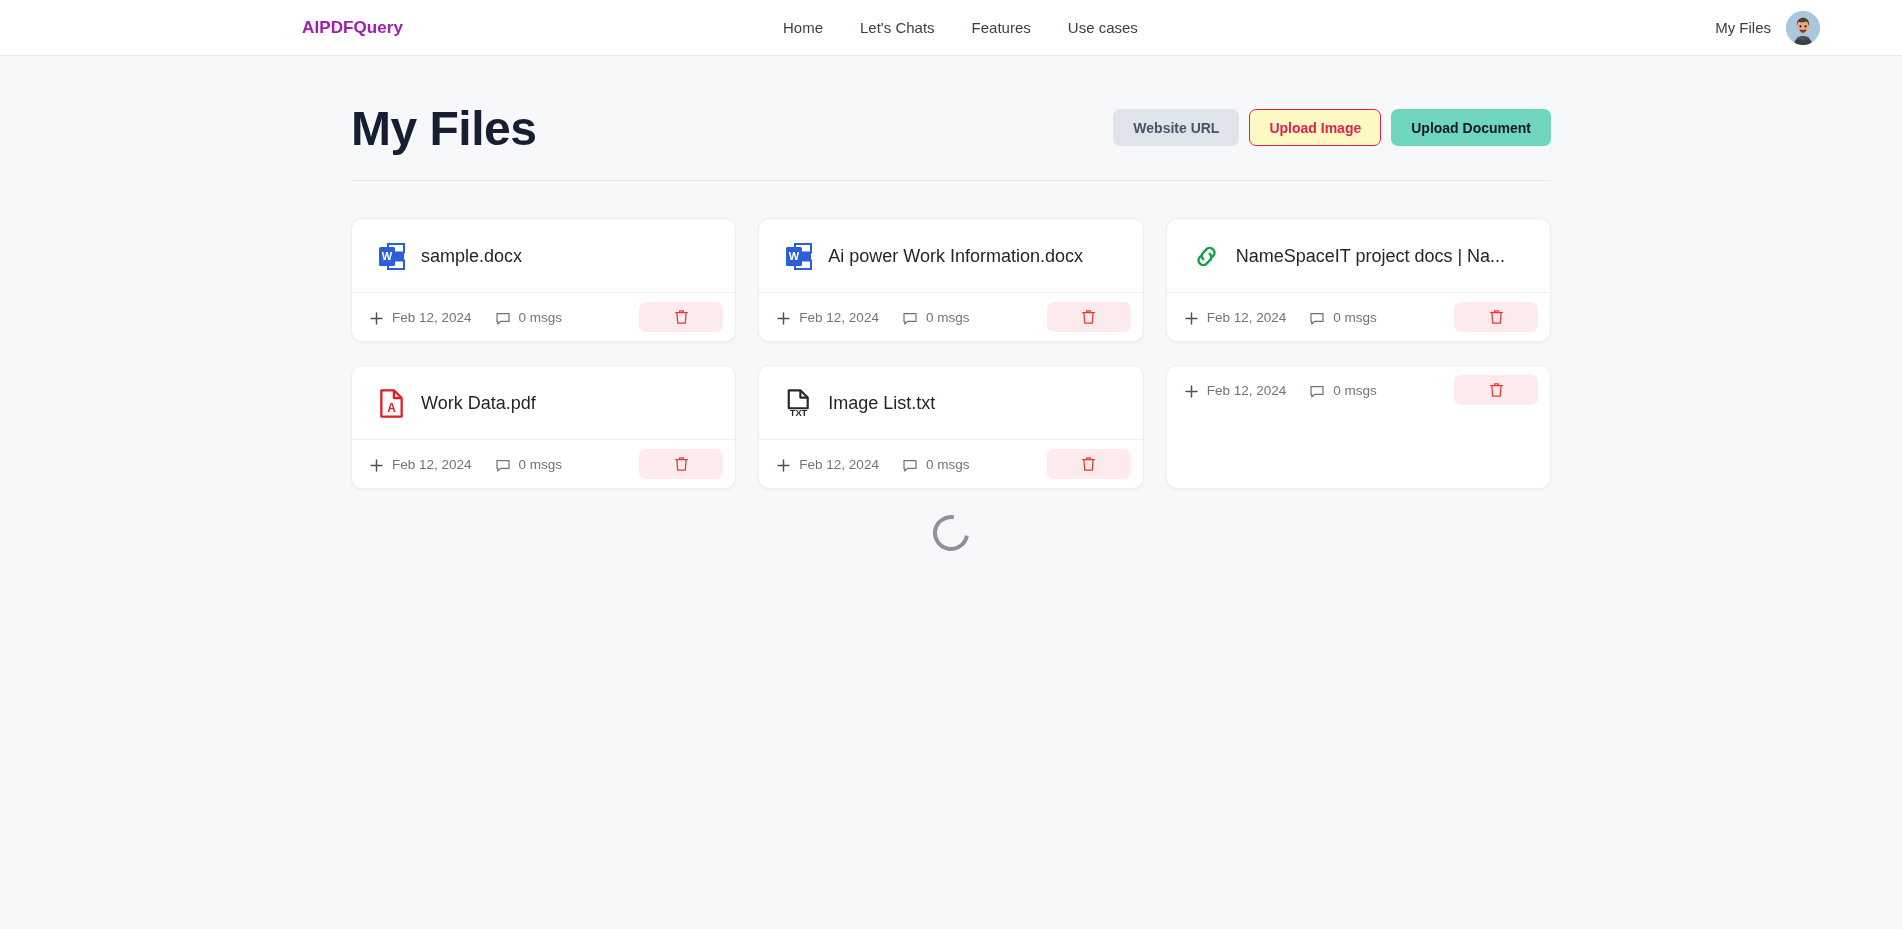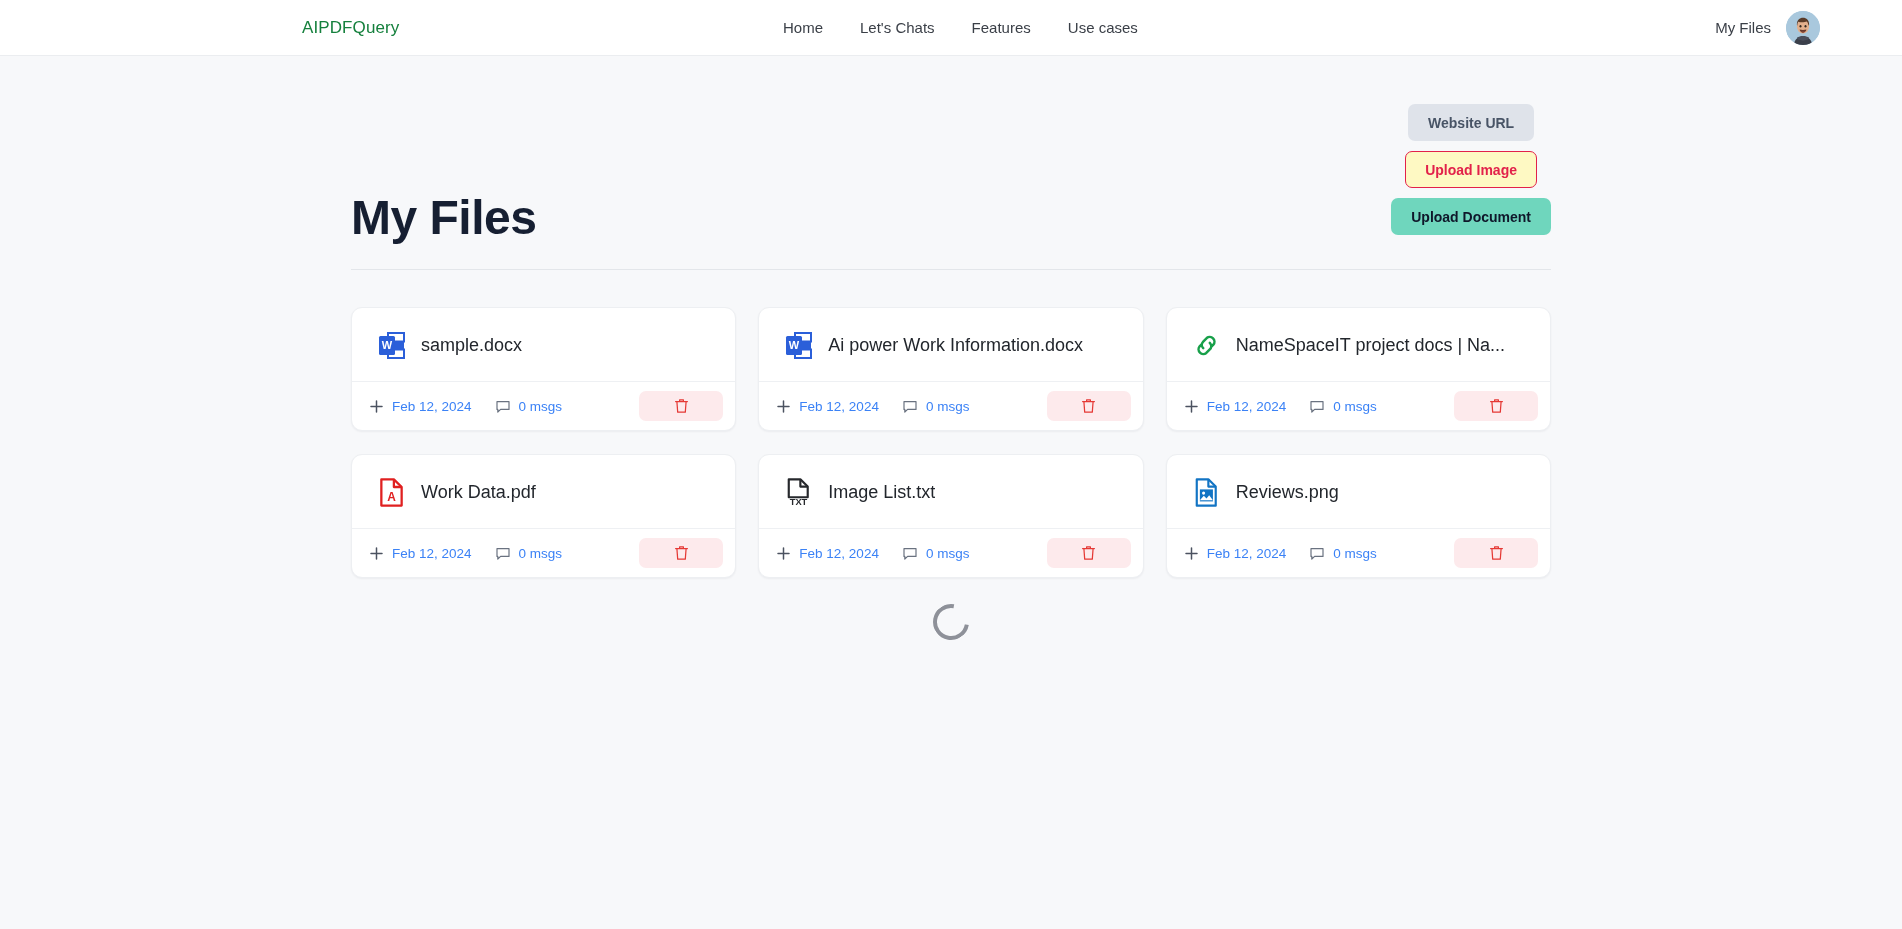--- a/index.html
+++ b/index.html
@@ -18,22 +18,22 @@
     height: 56px;
     background: #ffffff;
     border-bottom: 1px solid #ebedf0;
     display: flex;
     align-items: center;
   }
   .brand {
     position: absolute;
     left: 302px;
     font-size: 17px;
-    font-weight: 400;
-    color: #15803d;
+    font-weight: 700;
+    color: #a21caf;
     letter-spacing: 0.1px;
     white-space: nowrap;
   }
   .nav-links {
     position: absolute;
     left: 783px;
     display: flex;
     align-items: flex-start;
     gap: 37px;
   }
@@ -90,21 +90,20 @@
     font-weight: bold;
     color: #161f32;
     letter-spacing: -0.5px;
     line-height: 1.05;
   }
   .actions {
     display: flex;
     align-items: center;
     gap: 10px;
     margin-bottom: 8px;
-    flex-direction: column;
   }
   .btn {
     height: 37px;
     border-radius: 7px;
     font-size: 14px;
     font-weight: bold;
     display: inline-flex;
     align-items: center;
     justify-content: center;
     padding: 0 19px;
@@ -160,24 +159,24 @@
     text-overflow: ellipsis;
   }
   .card-foot {
     display: flex;
     align-items: center;
     padding: 9px 12px 9px 18px;
     gap: 0;
   }
   .meta {
     display: flex;
-    align-items: center;
+    align-items: flex-end;
     gap: 9px;
     font-size: 13.5px;
-    color: #3b82f6;
+    color: #737373;
     white-space: nowrap;
   }
   .meta.date { cursor: pointer; }
   .meta.msgs { margin-left: 24px; cursor: pointer; }
   .meta svg { display: block; flex: none; }
   .delete-btn {
     margin-left: auto;
     width: 84px;
     height: 30px;
     border-radius: 7px;
@@ -409,32 +408,20 @@
           </span>
           <button class="delete-btn">
             <svg width="15" height="16" viewBox="0 0 15 16">
                 <path d="M1.6 3.5h11.8M5.6 3.5V1.8h3.8v1.7M2.9 3.5l.8 10.7h7.6l.8-10.7" fill="none" stroke="#e53935" stroke-width="1.25" stroke-linecap="round" stroke-linejoin="round"></path>
               </svg>
           </button>
         </div>
       </div>
 
       <div class="card">
-        <div class="card-head">
-          <span class="file-icon">
-            <svg width="27" height="29" viewBox="0 0 24 28" aria-hidden="true">
-              <path d="M2.6 1.3h11.2l7.1 7v18.4H2.6z" fill="#fff" stroke="#1274c4" stroke-width="2.1" stroke-linejoin="round"></path>
-              <path d="M13.8 1.3v7h7.1" fill="none" stroke="#1274c4" stroke-width="2.1" stroke-linejoin="round"></path>
-              <rect x="5.6" y="11" width="12.6" height="11.6" fill="#1274c4"></rect>
-              <circle cx="9.2" cy="14.6" r="1.5" fill="#ffffff"></circle>
-              <path d="M5.6 21.4l3.8-4.2 2.6 2.6 2.6-3.2 3.6 4.8z" fill="#ffffff"></path>
-            </svg>
-          </span>
-          <span class="file-name">Reviews.png</span>
-        </div>
         <div class="card-foot">
           <span class="meta date">
             <svg width="13" height="13" viewBox="0 0 13 13">
                 <path d="M6.5 1v11M1 6.5h11" stroke="#4b5260" stroke-width="1.5" stroke-linecap="round"></path>
               </svg>
             <span>Feb 12, 2024</span>
           </span>
           <span class="meta msgs">
             <svg width="14" height="13" viewBox="0 0 14 13">
                 <path d="M1 1.6h12v7.8H4.6L1.8 12V9.4H1z" fill="none" stroke="#6a7280" stroke-width="1.2" stroke-linejoin="round"></path>

